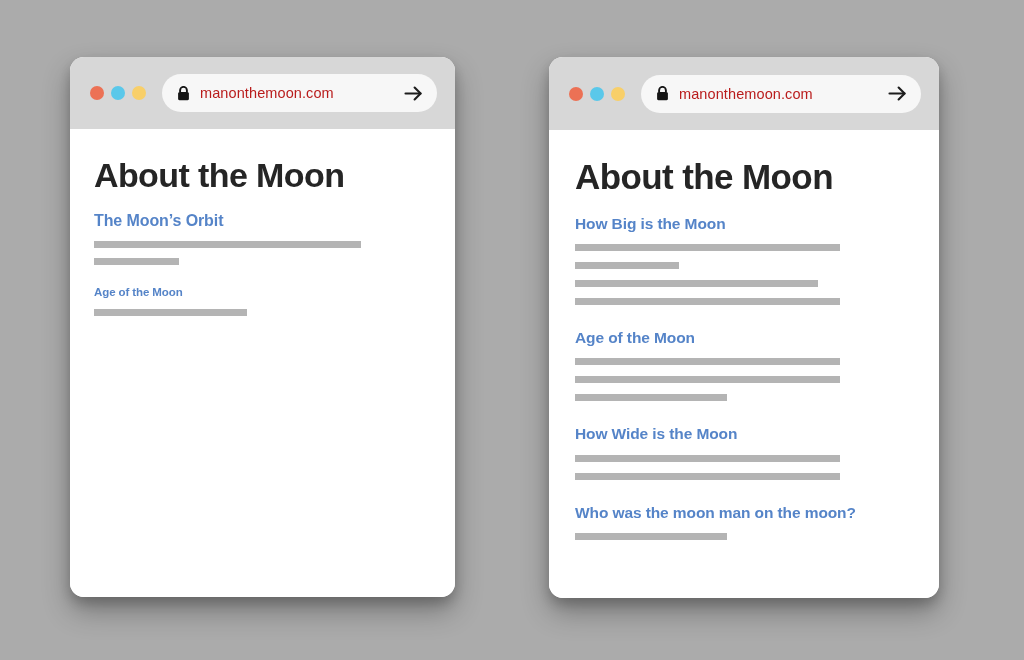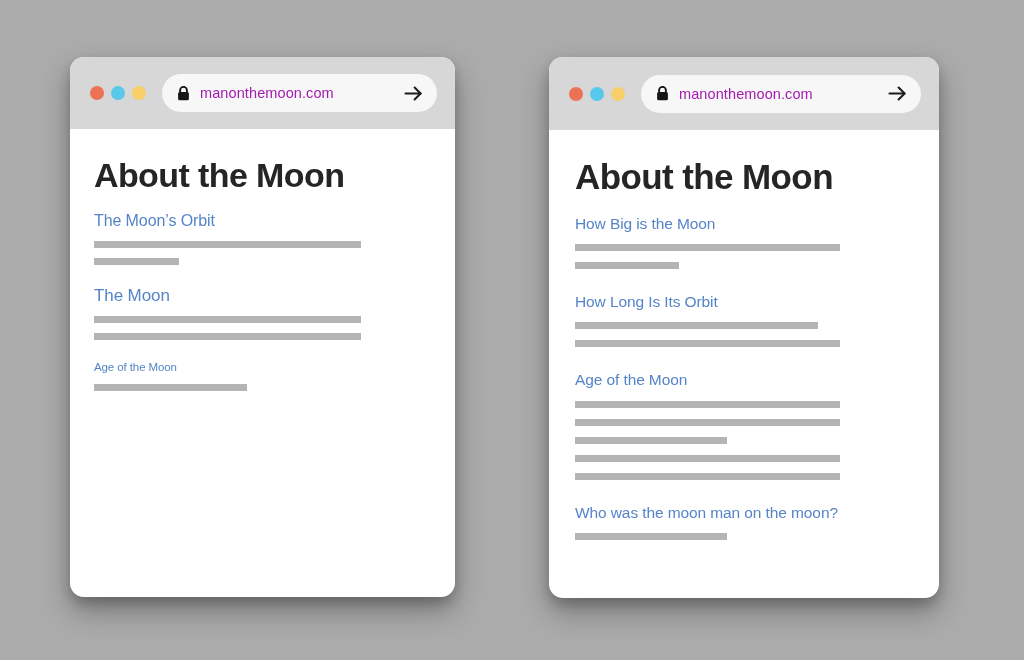--- a/index.html
+++ b/index.html
@@ -72,57 +72,56 @@
   .lock-icon {
     flex: 0 0 auto;
     width: 13px;
     height: 15px;
     display: block;
   }
   .url-text {
     flex: 1 1 auto;
     margin-left: 10px;
     font-size: 14.5px;
-    color: #a21caf;
+    color: #b91c1c;
     letter-spacing: 0.1px;
     white-space: nowrap;
     overflow: hidden;
   }
   .go-icon {
     flex: 0 0 auto;
     width: 19px;
     height: 17px;
     display: block;
   }
 
   
   .page {
     flex: 1 1 auto;
     background: #ffffff;
     overflow: hidden;
-    border-radius: 20px;
   }
   .browser.left  .page { padding: 29px 0 0 24px; }
   .browser.right .page { padding: 29px 0 0 26px; }
 
   .page-title {
     color: #252525;
     font-weight: bold;
     margin: 0;
     letter-spacing: -0.6px;
     line-height: 1.05;
   }
   .browser.left  .page-title { font-size: 34px; margin-bottom: 18px; }
   .browser.right .page-title { font-size: 35px; margin-bottom: 19px; }
 
   .section { }
 
   .heading {
     color: #5584c8;
-    font-weight: normal;
+    font-weight: bold;
     margin: 0;
     line-height: 1.18;
     letter-spacing: -0.1px;
   }
 
   .bar {
     background: #b4b4b4;
     height: 7px;
     border-radius: 0;
   }
@@ -155,25 +154,20 @@
             <path d="M10.6 2.6l6 5.9-6 5.9" fill="none" stroke="#1d1d1d" stroke-width="2.1" stroke-linecap="round" stroke-linejoin="round"></path>
           </svg>
         </div>
       </div>
       <div class="page">
         <h1 class="page-title">About the Moon</h1>
         <div class="section">
           <h2 class="heading" style="font-size: 16px; margin-top: 0px; white-space: pre-line;">The Moon’s Orbit</h2>
           <div class="bar" style="width: 267px;"></div>
           <div class="bar" style="width: 85px;"></div>
-        </div>
-        <div class="section">
-          <h2 class="heading" style="font-size: 17px; margin-top: 21px; white-space: pre-line;">The Moon</h2>
-          <div class="bar" style="width: 267px;"></div>
-          <div class="bar" style="width: 267px;"></div>
         </div>
         <div class="section">
           <h2 class="heading" style="font-size: 11.5px; margin-top: 21px; white-space: pre-line;">Age of the Moon</h2>
           <div class="bar" style="width: 153px;"></div>
         </div>
       </div>
     </div>
     <div class="browser right">
       <div class="chrome">
         <div class="dots">
@@ -194,31 +188,31 @@
         </div>
       </div>
       <div class="page">
         <h1 class="page-title">About the Moon</h1>
         <div class="section">
           <h2 class="heading" style="font-size: 15.5px; margin-top: 0px; white-space: pre-line;">How Big is the Moon</h2>
           <div class="bar" style="width: 265px;"></div>
           <div class="bar" style="width: 104px;"></div>
         </div>
         <div class="section">
-          <h2 class="heading" style="font-size: 15.5px; margin-top: 24px; white-space: pre-line;">How Long Is Its Orbit</h2>
           <div class="bar" style="width: 243px;"></div>
           <div class="bar" style="width: 265px;"></div>
         </div>
         <div class="section">
           <h2 class="heading" style="font-size: 15.5px; margin-top: 24px; white-space: pre-line;">Age of the Moon</h2>
           <div class="bar" style="width: 265px;"></div>
           <div class="bar" style="width: 265px;"></div>
           <div class="bar" style="width: 152px;"></div>
         </div>
         <div class="section">
+          <h2 class="heading" style="font-size: 15.5px; margin-top: 24px; white-space: pre-line;">How Wide is the Moon</h2>
           <div class="bar" style="width: 265px;"></div>
           <div class="bar" style="width: 265px;"></div>
         </div>
         <div class="section">
           <h2 class="heading" style="font-size: 15.5px; margin-top: 24px; white-space: pre-line;">Who was the moon man on the moon?</h2>
           <div class="bar" style="width: 152px;"></div>
         </div>
       </div>
     </div>
   </div>

